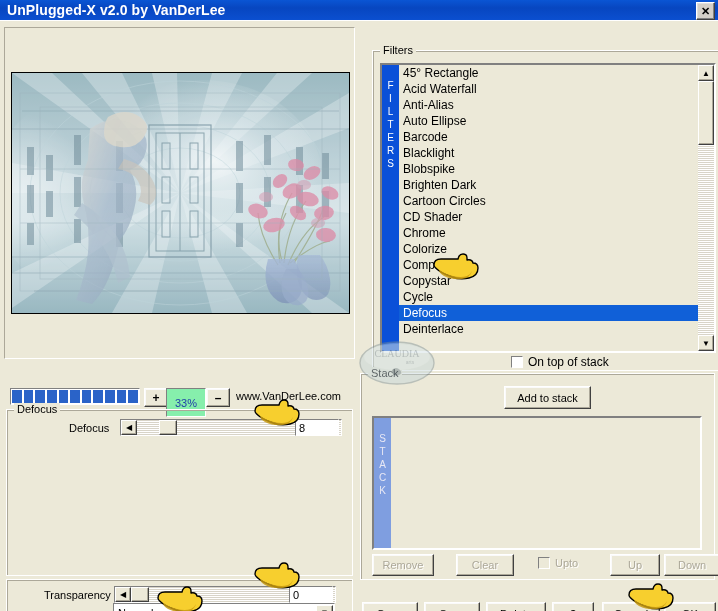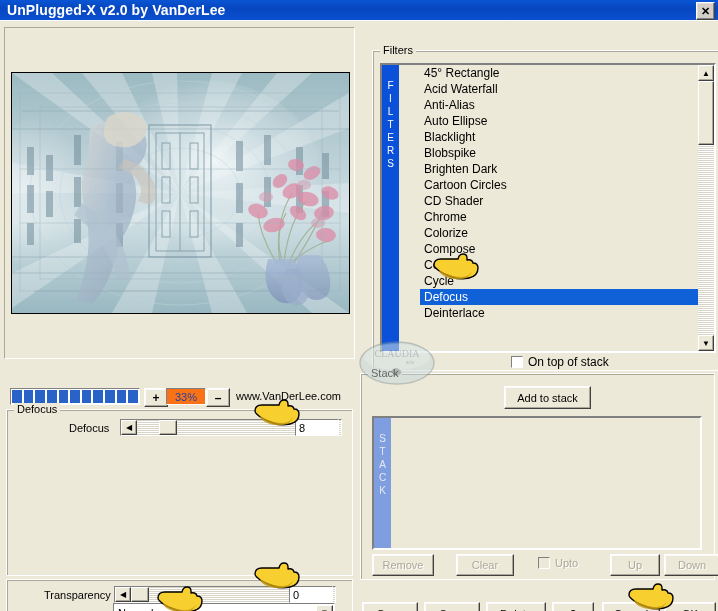--- a/index.html
+++ b/index.html
@@ -62,22 +62,22 @@
     position:absolute;top:0px;width:22px;height:17px;
     background:#ece9d8;
     border:1px solid;border-color:#ffffff #404040 #404040 #ffffff;
     box-shadow:inset -1px -1px 0 #aca899,inset 1px 1px 0 #fafafa;
     display:flex;align-items:center;justify-content:center;
     font-size:12px;line-height:1;cursor:pointer;color:#000;font-weight:bold;
   }
   #zoomplus{left:140px;}
   #zoomminus{left:202px;}
   #zoomval{
-    position:absolute;left:162px;top:0px;width:40px;height:17px;
-    background:#f97316;color:#2240a8;
+    position:absolute;left:162px;top:0px;width:40px;height:29px;
+    background:#86efac;color:#2240a8;
     display:flex;align-items:center;justify-content:center;
     font-size:11px;
     border:1px solid;border-color:#808080 #ffffff #ffffff #808080;
     box-sizing:border-box;
   }
   #weblink{
     position:absolute;left:232px;top:2px;font-size:11px;color:#000;
   }
   
   .groupbox{
@@ -150,21 +150,21 @@
   .vstrip{
     width:17px;background:#0a50d8;color:#fff;
     font-size:10px;letter-spacing:0px;
     display:flex;flex-direction:column;align-items:center;
     padding-top:14px;flex:none;line-height:13px;
   }
   .vstrip.disabled{background:#7f9ee0;color:#e8e8f4;}
   #filters-list{
     flex:1;background:#ece9d8;overflow:hidden;position:relative;
   }
-  #filters-items{position:absolute;left:0;top:0;right:16px;padding-left:21px;}
+  #filters-items{position:absolute;left:0;top:0;right:16px;}
   .filter-item{
     height:16px;line-height:16px;padding-left:4px;font-size:12px;
     white-space:nowrap;cursor:default;
   }
   .filter-item.selected{background:#1060d8;color:#fff;}
   .vscroll{
     position:absolute;right:0;top:0;width:16px;bottom:0;
     background:#ffffff;
     background-image:
       repeating-linear-gradient(0deg,#d8d4c8 0 1px,#ffffff 1px 2px),
@@ -459,20 +459,21 @@
         <span>E</span>
         <span>R</span>
         <span>S</span>
       </div>
       <div id="filters-list">
         <div id="filters-items">
             <div class="filter-item">45° Rectangle</div>
             <div class="filter-item">Acid Waterfall</div>
             <div class="filter-item">Anti-Alias</div>
             <div class="filter-item">Auto Ellipse</div>
+            <div class="filter-item">Barcode</div>
             <div class="filter-item">Blacklight</div>
             <div class="filter-item">Blobspike</div>
             <div class="filter-item">Brighten Dark</div>
             <div class="filter-item">Cartoon Circles</div>
             <div class="filter-item">CD Shader</div>
             <div class="filter-item">Chrome</div>
             <div class="filter-item">Colorize</div>
             <div class="filter-item">Compose</div>
             <div class="filter-item">Copystar</div>
             <div class="filter-item">Cycle</div>

